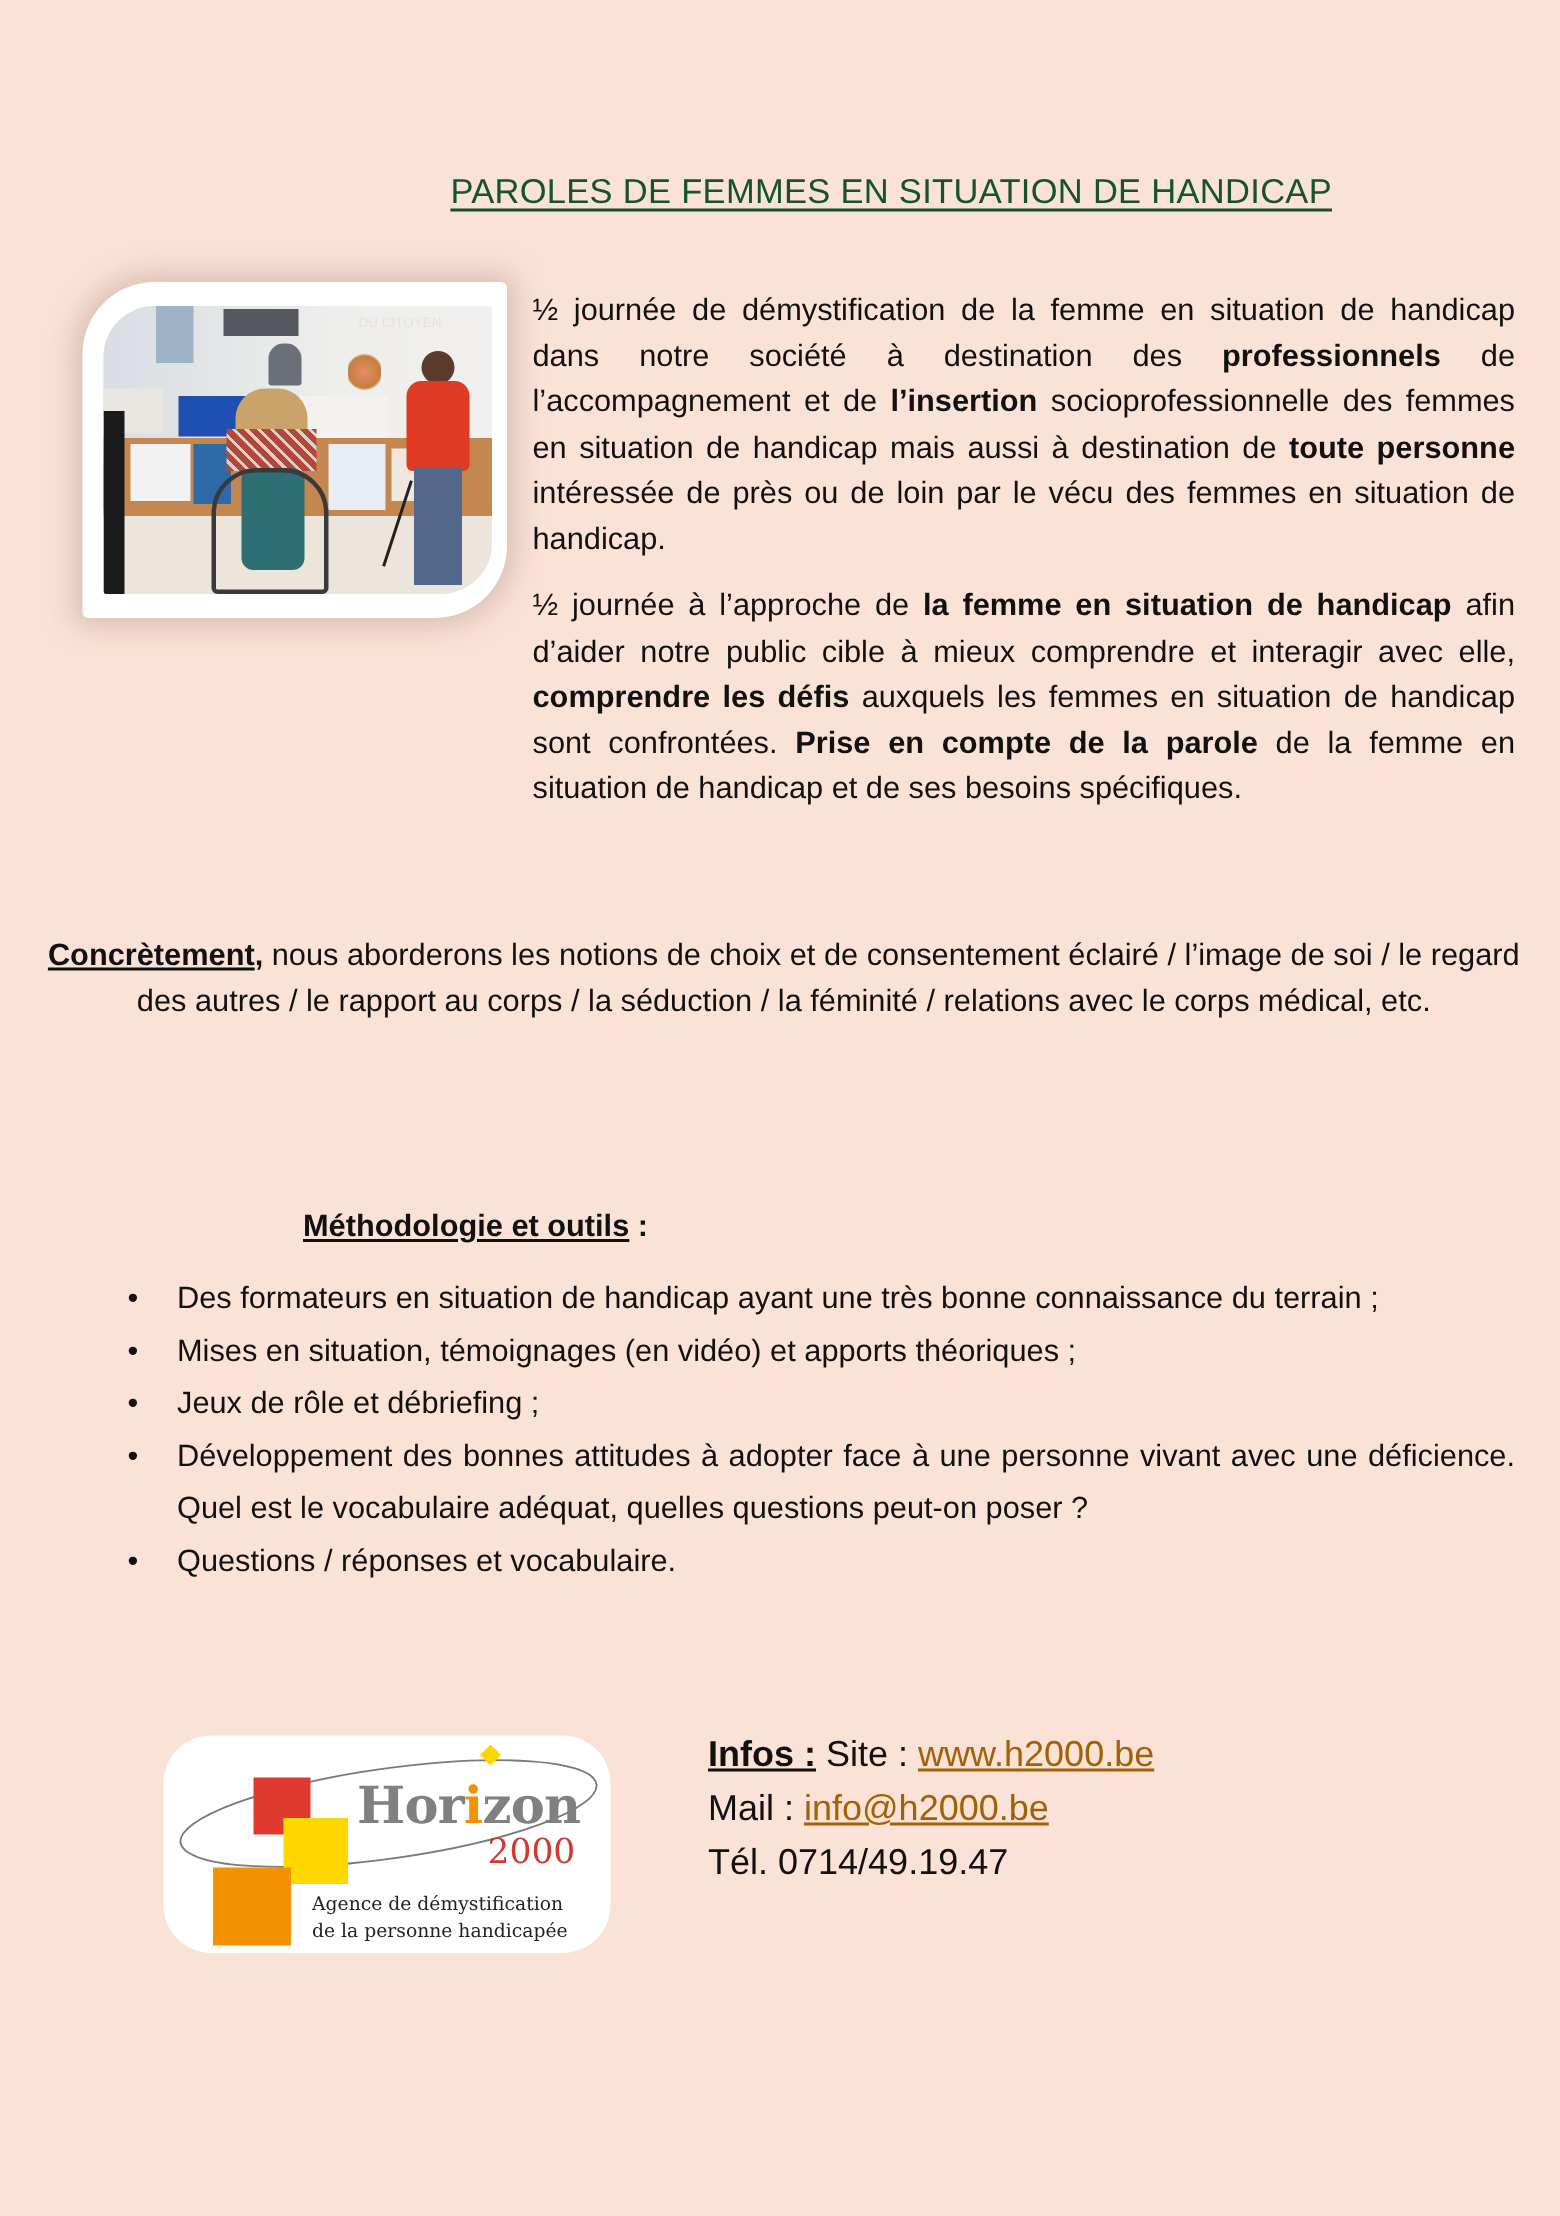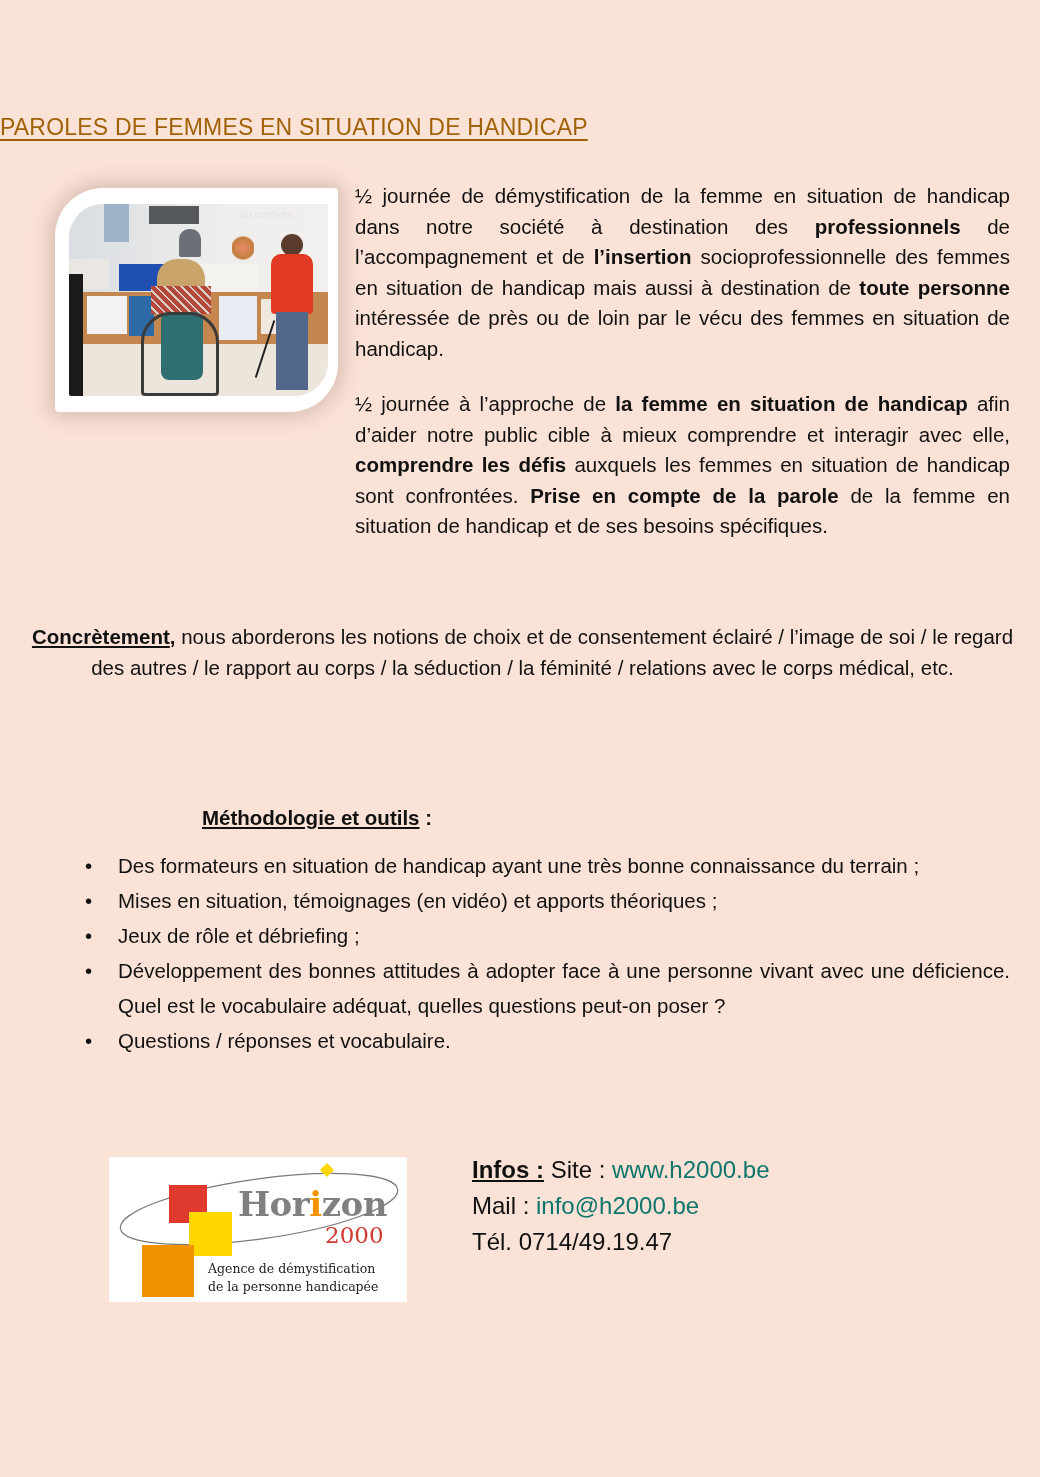--- a/index.html
+++ b/index.html
@@ -6,22 +6,22 @@
   body {
     width: 1040px; height: 1477px;
     background: #fbe2d6;
     font-family: "Liberation Sans", sans-serif;
     color: #111;
     position: relative;
     overflow: hidden;
   }
   .title {
     position: absolute; left: 0; width: 888px; top: 114px;
-    text-align: left;
-    font-size: 23px; color: #a16207; font-weight: normal;
+    text-align: right;
+    font-size: 23px; color: #14532d; font-weight: normal;
     letter-spacing: 0.2px;
   }
   .title span { text-decoration: underline; text-decoration-thickness: 2px; text-underline-offset: 4px; }
 
   .photo-frame {
     position: absolute; left: 55px; top: 188px; width: 283px; height: 224px;
     background: #fff;
     border-radius: 48px 4px 48px 4px;
     box-shadow: 0 0 18px 6px rgba(180,150,140,0.45);
   }
@@ -32,21 +32,21 @@
     background: linear-gradient(#e9e6e2 0%, #dcd8d2 45%, #c98f58 55%, #b98350 70%, #e8e0d6 72%, #efe8de 100%);
   }
   .ph { position: absolute; }
   .para {
     position: absolute; left: 355px; width: 655px;
     font-size: 20.5px; line-height: 30.5px;
     text-align: justify;
     margin: 0;
   }
   .para b { font-weight: bold; }
-  .p1 { top: 181px; }
+  .p1 { top: 192px; }
   .p2 { top: 389px; }
 
   .concrete {
     position: absolute; left: 30px; top: 622px; width: 985px;
     font-size: 20.5px; line-height: 30.5px; margin: 0; text-align: center;
   }
   .concrete b { text-decoration: underline; }
 
   .method-title {
     position: absolute; left: 191px; top: 795px;
@@ -64,27 +64,28 @@
     text-align: justify;
   }
   .bullets li .dot {
     position: absolute; left: 5px; top: 0; width: 10px;
   }
   .bullets li.two { line-height: 35px; }
 
   .logo {
     position: absolute; left: 109px; top: 1157px; width: 298px; height: 145px;
     background: #fff;
+    border-radius: 32px;
   }
   .infos {
     position: absolute; left: 472px; top: 1152px;
     font-size: 24px; line-height: 36px;
   }
   .infos .lbl { font-weight: bold; text-decoration: underline; }
-  .infos a { color: #0f766e; }
+  .infos a { color: #a16207; text-decoration: underline; }
 </style>
 </head>
 <body>
 
 <div class="title">
   <span>PAROLES DE FEMMES EN SITUATION DE HANDICAP</span>
 </div>
 
 <div class="photo-frame">
   <div class="photo">

